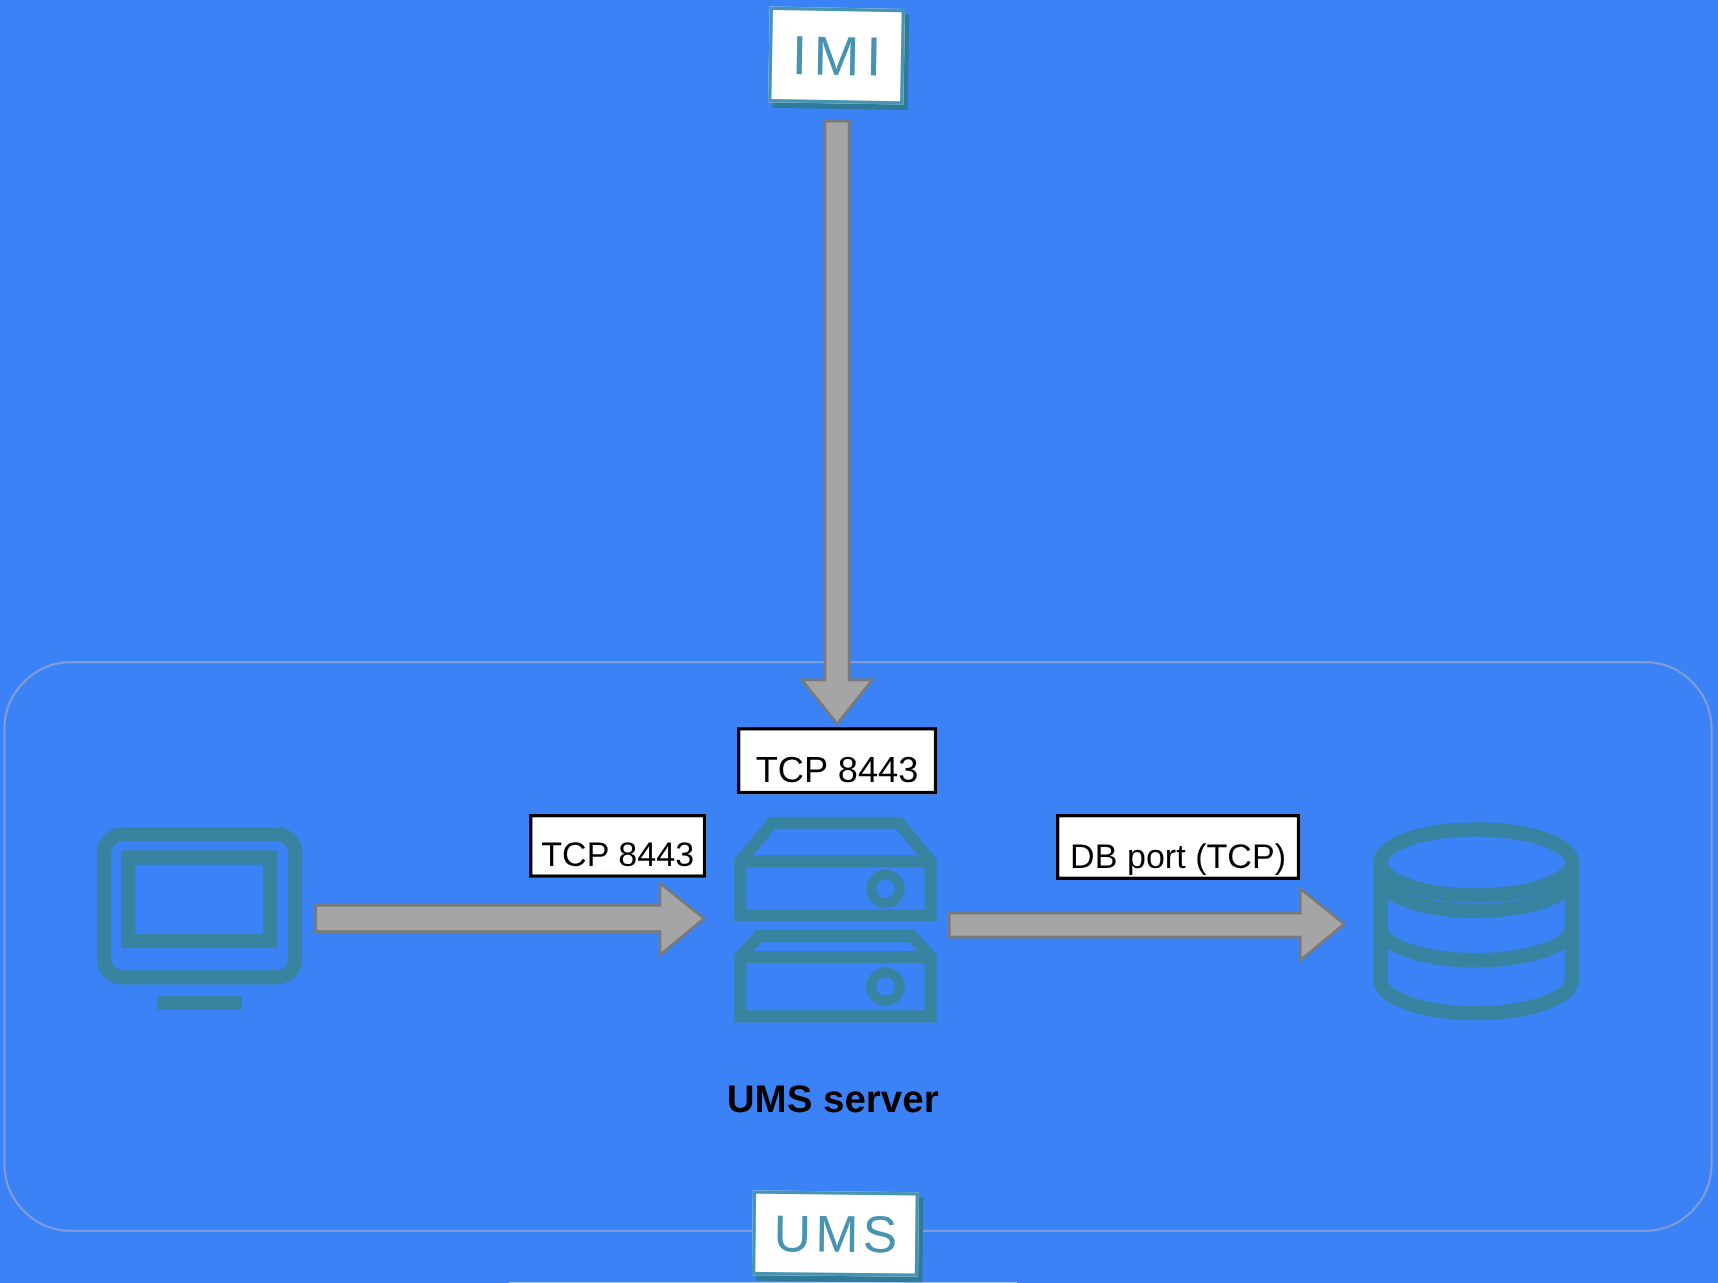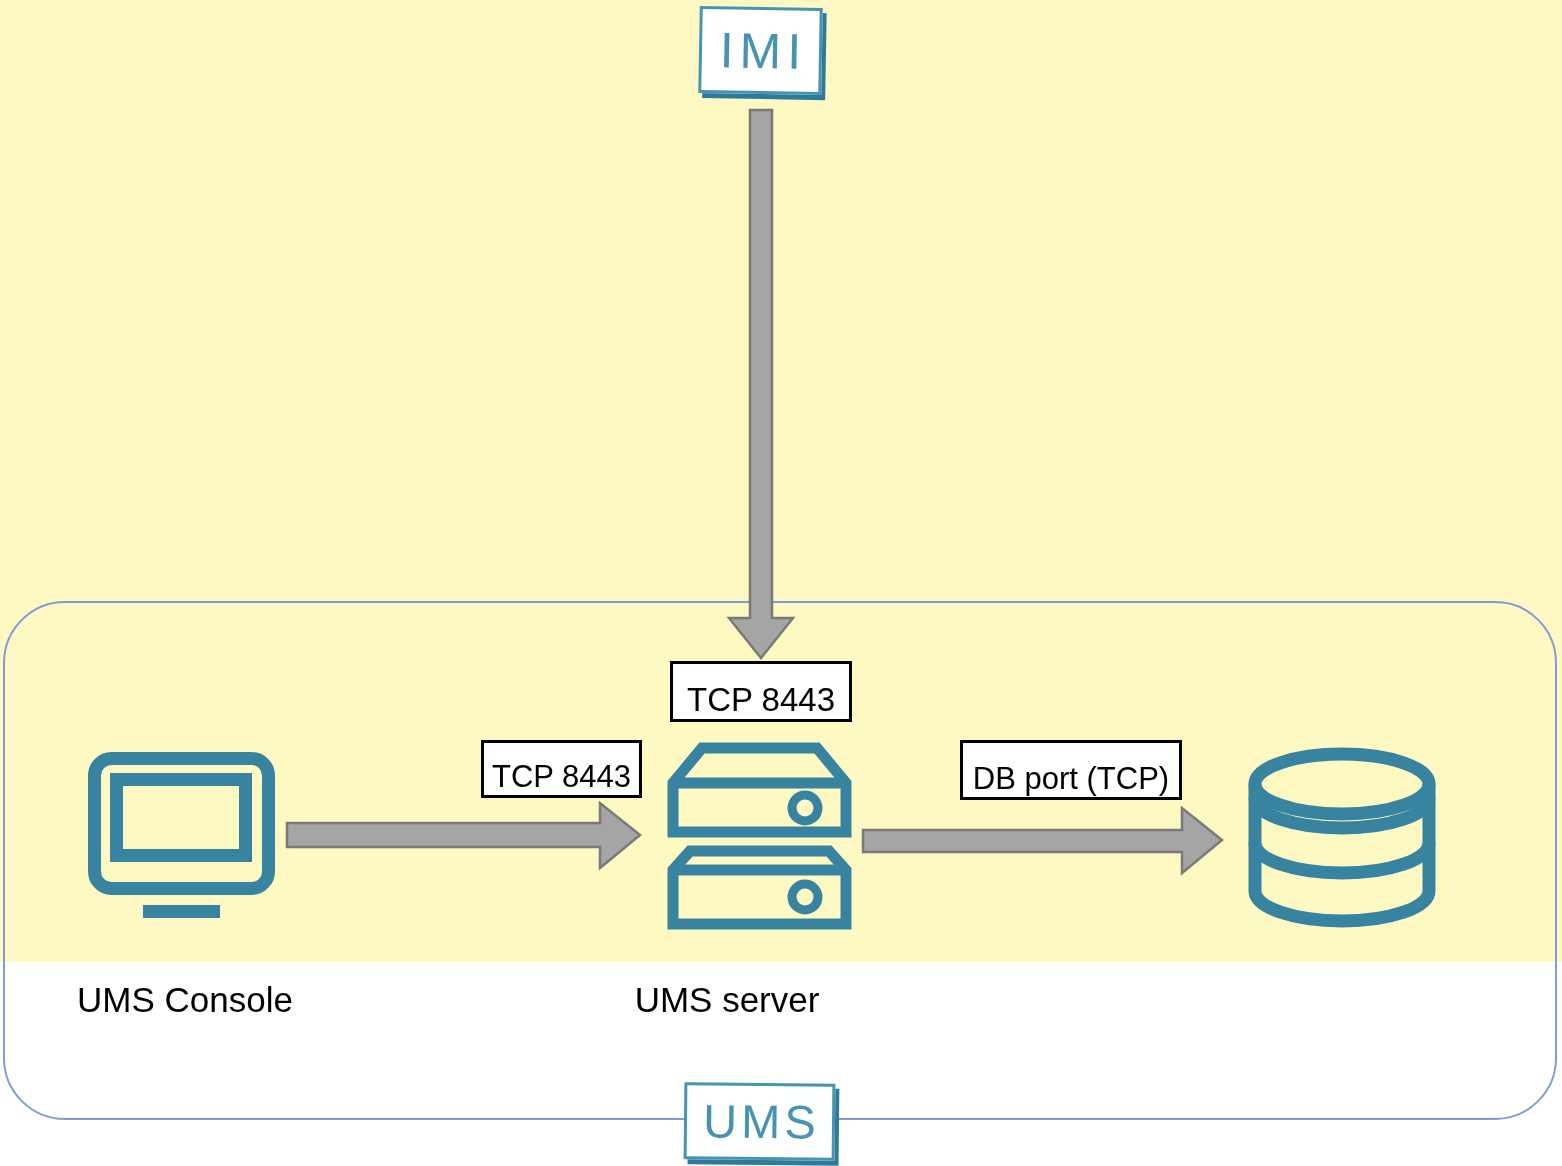--- a/index.html
+++ b/index.html
@@ -8,21 +8,21 @@
     --logo-shadow:#2e7b99;
     --container-border:#7e9cd8;
     --arrow-fill:#a5a5a5;
     --arrow-stroke:#7a7a7a;
     --label-border:#000000;
   }
   *{margin:0;padding:0;box-sizing:border-box;}
   html,body{width:1562px;height:1166px;background:#ffffff;overflow:hidden;
     font-family:"Liberation Sans",sans-serif;}
   .abs{position:absolute;}
-  .stage{position:relative;width:1562px;height:962px;background:#fef9c3;}
+  .stage{position:relative;width:1562px;height:1166px;background:#3b82f6;}
 
   
   .ums-container{
     left:3px;top:601px;width:1554px;height:519px;
     border:2.5px solid var(--container-border);
     border-radius:62px;background:transparent;z-index:1;
   }
 
   
   .logo-box{
@@ -107,20 +107,19 @@
     <span>DB port (TCP)</span>
   </div>
 
   <svg class="abs icon" style="left:1246px;top:745px;" width="192" height="185" viewBox="0 0 192 185">
     <ellipse class="st" cx="96" cy="39" rx="87" ry="30" stroke-width="13"></ellipse>
     <path class="st" d="M9 53 A87 30 0 0 0 183 53" stroke-width="13"></path>
     <path class="st" d="M9 98 A87 30 0 0 0 183 98" stroke-width="13"></path>
     <path class="st" d="M9 39 V146 A87 30 0 0 0 183 146 V39" stroke-width="13"></path>
   </svg>
 
-  <div class="abs caption" style="left:35px;">UMS Console</div>
-  <div class="abs caption" style="left:577px;">UMS server</div>
+  <div class="abs caption" style="left:607px;font-weight:bold;">UMS server</div>
 
   <div class="abs logo-box ums-box">
     <span>UMS</span>
   </div>
 
 </div>
 
 </body></html>

